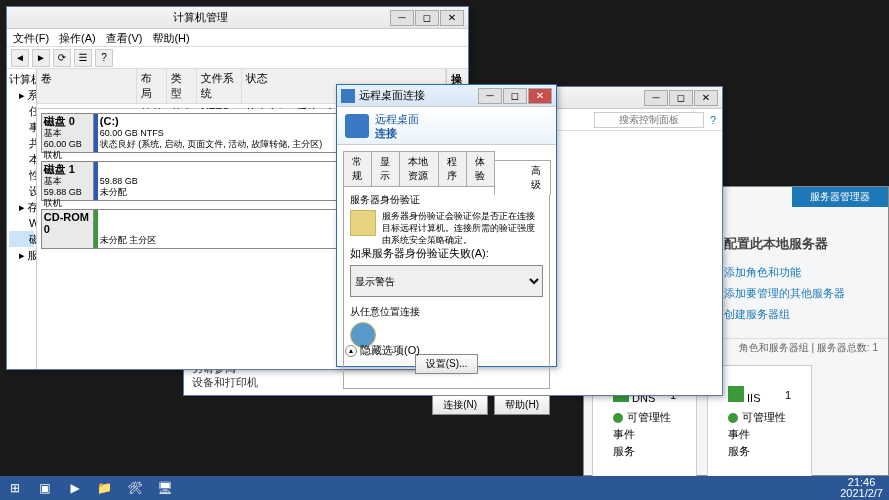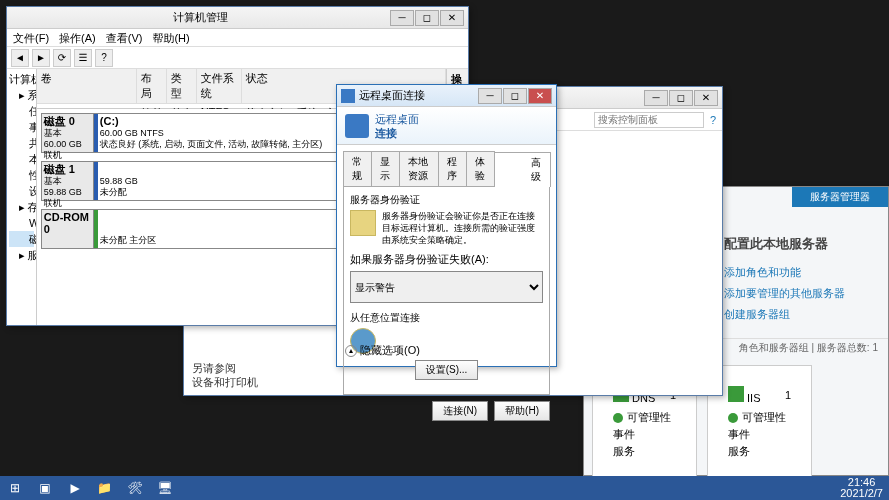--- a/index.html
+++ b/index.html
@@ -7,21 +7,21 @@
 
 
 .window { position: absolute; background: #fff; border: 1px solid #5a7ca8; box-shadow: 2px 2px 6px rgba(0,0,0,.3); }
 .titlebar { height: 22px; background: linear-gradient(#f5f5f5,#e8e8e8); display: flex; align-items: center; padding: 0 4px; border-bottom: 1px solid #ccc; }
 .titlebar .title { flex: 1; text-align: center; font-size: 11px; }
 .titlebar .wctl { display: flex; gap:1px; }
 .titlebar .wctl span { width: 24px; height: 16px; background:#e1e1e1; border:1px solid #aaa; display:flex; align-items:center; justify-content:center; font-size:10px; cursor:default; }
 .titlebar .wctl .close { background:#c94f4f; color:#fff; }
 
 
-#cm { left: 6px; top: 6px; width: 463px; height: 320px; background:#fff; }
+#cm { left: 6px; top: 6px; width: 463px; height: 364px; background:#fff; }
 #cm .menubar { height:18px; display:flex; gap:10px; padding:2px 6px; border-bottom:1px solid #ddd; font-size:11px; }
 #cm .toolbar { height:22px; display:flex; gap:3px; padding:2px 4px; border-bottom:1px solid #ddd; align-items:center; }
 #cm .toolbar span { width:18px; height:18px; background:#eee; border:1px solid #ccc; display:inline-flex; align-items:center; justify-content:center; font-size:10px; }
 #cm .body { display:flex; height: calc(100% - 62px); }
 #cm .tree { width: 98px; border-right:1px solid #ccc; padding:2px; font-size:10px; line-height:14px; overflow:hidden; }
 #cm .tree .node { white-space:nowrap; padding:1px 0; }
 #cm .tree .ind1 { padding-left:10px; }
 #cm .tree .ind2 { padding-left:20px; }
 #cm .tree .sel { background:#cce4f7; }
 #cm .center { flex:1; display:flex; flex-direction:column; }
@@ -35,21 +35,21 @@
 #cm .diskpane .disk .label { width:52px; background:#e9e9e9; border-right:1px solid #888; padding:2px; font-size:9px; line-height:11px; }
 #cm .diskpane .disk .part { flex:1; border-left:4px solid #2a5db0; padding:2px; font-size:9px; line-height:11px; }
 #cm .diskpane .disk .part.green { border-left-color:#3a9a3a; }
 #cm .actions { width: 80px; border-left:1px solid #ccc; font-size:10px; }
 #cm .actions .hdr { background:#f0f0f0; padding:3px 4px; border-bottom:1px solid #ddd; font-weight:bold; }
 #cm .actions .item { padding:3px 4px; }
 
 
 #bw { left: 183px; top: 86px; width: 540px; height: 310px; background:#fff; }
 #bw .srch { height:22px; display:flex; justify-content:flex-end; align-items:center; padding:2px 6px; border-bottom:1px solid #ddd; gap:6px; }
-#bw .srch input { width:110px; height:16px; border:1px solid #ccc; font-size:10px; padding:0 3px; }
+#bw .srch input { width:110px; height:16px; border:1px solid #ccc; font-size:10px; padding:0 3px;text-align:center; }
 #bw .foot { position:absolute; bottom:6px; left:8px; font-size:10px; line-height:14px; color:#333; }
 
 
 #sm { left: 583px; top: 186px; width: 306px; height: 290px; background:#f4f6f8; border:1px solid #888; }
 #sm .smhdr { position:absolute; right:0; top:0; width:96px; height:20px; background:#1c78b7; color:#fff; font-size:10px; display:flex; align-items:center; justify-content:center; }
 #sm .welcome { padding:48px 10px 10px 140px; }
 #sm .welcome h2 { font-size:13px; color:#444; margin-bottom:12px; }
 #sm .welcome a { display:block; color:#1c78b7; font-size:11px; margin:6px 0; text-decoration:none; }
 #sm .info { font-size:10px; color:#666; padding:2px 10px; border-top:1px solid #ddd; margin-top:0; text-align:right; }
 #sm .cards { display:flex; gap:10px; padding:8px; }
@@ -60,21 +60,21 @@
 #sm .card .dot { width:10px; height:10px; border-radius:50%; background:#3a9a3a; }
 
 
 #rdc { left: 336px; top: 84px; width: 221px; height: 283px; background:#fff; border:1px solid #2a6fb5; }
 #rdc .titlebar { background:linear-gradient(#e9f2fb,#d6e6f6); }
 #rdc .banner { height:38px; background:linear-gradient(#fff,#eaf3fb); display:flex; align-items:center; padding:4px 8px; gap:6px; border-bottom:1px solid #ccc; }
 #rdc .banner .icon { width:24px; height:24px; background:#3a79c4; border-radius:3px; }
 #rdc .banner .txt { color:#1c5aa0; font-size:13px; line-height:14px; }
 #rdc .tabs { display:flex; padding:6px 6px 0 6px; gap:0;justify-content:space-between; }
 #rdc .tabs span { padding:3px 8px; border:1px solid #aaa; border-bottom:none; background:#f0f0f0; font-size:10px; margin-right:-1px; }
-#rdc .tabs .active { background:#fff; position:relative; top:1px;padding-left:36px; }
+#rdc .tabs .active { background:#fff; position:relative; top:9px;padding-left:36px; }
 #rdc .tabbody { margin:0 6px 6px 6px; border:1px solid #aaa; padding:6px; font-size:10px; }
 #rdc .section { margin-bottom:8px; }
 #rdc .section .sh { font-size:10px; margin-bottom:3px; }
 #rdc .section .row { display:flex; gap:6px; align-items:flex-start; }
 #rdc .section .row .ic { width:26px; height:26px; background:#e7d480; border:1px solid #c9b760; flex-shrink:0; }
 #rdc .section .row .ic.globe { background:#5a9acb; border-radius:50%; }
 #rdc select { width:100%; height:32px; font-size:10px; border:1px solid #888; margin-top:4px; }
 #rdc .btn { height:20px; padding:0 10px; border:1px solid #888; background:linear-gradient(#fdfdfd,#e6e6e6); font-size:10px; display:inline-flex; align-items:center; }
 #rdc .btns { display:flex; justify-content:flex-end; gap:6px; padding:0 6px 6px 6px; }
 #rdc .opt { position:absolute; left:8px; bottom:8px; font-size:10px; display:flex; align-items:center; gap:3px; }
@@ -265,21 +265,21 @@
       <span>体验</span>
       <span class="active">高级</span>
     </div>
   <div class="tabbody">
     <div class="section">
       <div class="sh">服务器身份验证</div>
       <div class="row">
         <div class="ic"></div>
         <div style="font-size:9px;line-height:12px">服务器身份验证会验证你是否正在连接目标远程计算机。连接所需的验证强度由系统安全策略确定。</div>
       </div>
-      <div style="margin-top:6px">如果服务器身份验证失败(A):</div>
+      <div style="">如果服务器身份验证失败(A):</div>
       <select><option>显示警告</option></select>
     </div>
     <div class="section">
       <div class="sh">从任意位置连接</div>
       <div class="row">
         <div class="ic globe"></div>
       </div>
       <div style="text-align:center;margin-top:6px">
         <span class="btn">设置(S)...</span>
       </div>

